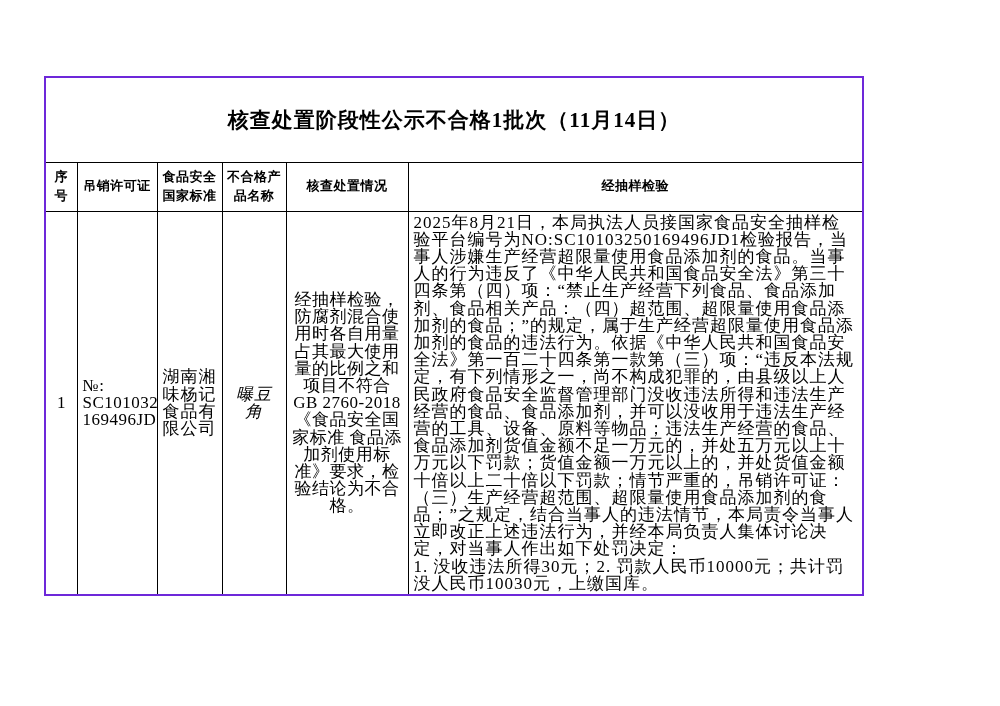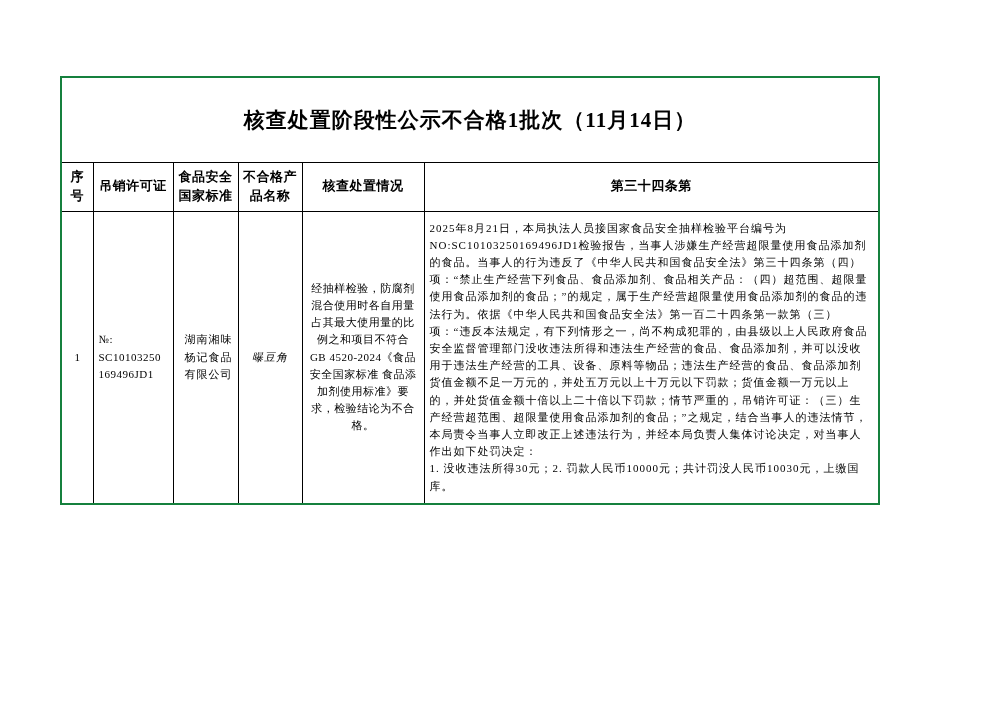--- a/index.html
+++ b/index.html
@@ -11,26 +11,26 @@
   }
   .page {
     position: relative;
     width: 1000px;
     height: 706px;
     background: #ffffff;
     overflow: hidden;
   }
   table.report-table {
     position: absolute;
-    left: 60px;
+    left: 44px;
     top: 76px;
     width: 818px;
     border-collapse: collapse;
     table-layout: fixed;
-    border: 2px solid #15803d;
+    border: 2px solid #6d28d9;
   }
   table.report-table td, table.report-table th {
     border: 1px solid #000000;
     vertical-align: middle;
     overflow: hidden;
   }
   .title-cell {
     height: 85px;
     text-align: center;
   }
@@ -44,21 +44,21 @@
     height: 49px;
     font-size: 13px;
     font-weight: bold;
     text-align: center;
     letter-spacing: 0.5px;
     padding: 2px 4px;
     line-height: 1.45;
   }
   .data-row td {
     height: 293px;
-    font-size: 11px;
+    font-size: 17px;
     line-height: 17.2px;
     padding: 2px 5px;
   }
   .cell-seq { text-align: center; }
   .cell-report-no {
     text-align: left;
     white-space: pre-line;
     letter-spacing: 0.5px;
   }
   .cell-company {
@@ -97,28 +97,28 @@
         <td class="title-cell" colspan="6">
           <span class="table-title">核查处置阶段性公示不合格1批次（11月14日）</span>
         </td>
       </tr>
       <tr class="header-row">
         <th>序号</th>
         <th>吊销许可证</th>
         <th>食品安全国家标准</th>
         <th>不合格产品名称</th>
         <th>核查处置情况</th>
-        <th>第三十四条第</th>
+        <th>经抽样检验</th>
       </tr>
       <tr class="data-row">
         <td class="cell-seq">1</td>
         <td class="cell-report-no">№:
 SC10103250
 169496JD1</td>
         <td class="cell-company">湖南湘味杨记食品有限公司</td>
         <td class="cell-product">曝豆角</td>
-        <td class="cell-failed-item">经抽样检验，防腐剂混合使用时各自用量占其最大使用量的比例之和项目不符合 GB 4520-2024《食品安全国家标准 食品添加剂使用标准》要求，检验结论为不合格。</td>
+        <td class="cell-failed-item">经抽样检验，防腐剂混合使用时各自用量占其最大使用量的比例之和项目不符合 GB 2760-2018《食品安全国家标准 食品添加剂使用标准》要求，检验结论为不合格。</td>
         <td class="cell-disposal">2025年8月21日，本局执法人员接国家食品安全抽样检验平台编号为NO:SC10103250169496JD1检验报告，当事人涉嫌生产经营超限量使用食品添加剂的食品。当事人的行为违反了《中华人民共和国食品安全法》第三十四条第（四）项：“禁止生产经营下列食品、食品添加剂、食品相关产品：（四）超范围、超限量使用食品添加剂的食品；”的规定，属于生产经营超限量使用食品添加剂的食品的违法行为。依据《中华人民共和国食品安全法》第一百二十四条第一款第（三）项：“违反本法规定，有下列情形之一，尚不构成犯罪的，由县级以上人民政府食品安全监督管理部门没收违法所得和违法生产经营的食品、食品添加剂，并可以没收用于违法生产经营的工具、设备、原料等物品；违法生产经营的食品、食品添加剂货值金额不足一万元的，并处五万元以上十万元以下罚款；货值金额一万元以上的，并处货值金额十倍以上二十倍以下罚款；情节严重的，吊销许可证：（三）生产经营超范围、超限量使用食品添加剂的食品；”之规定，结合当事人的违法情节，本局责令当事人立即改正上述违法行为，并经本局负责人集体讨论决定，对当事人作出如下处罚决定：
 1. 没收违法所得30元；2. 罚款人民币10000元；共计罚没人民币10030元，上缴国库。</td>
       </tr>
     </tbody>
   </table>
 </div>
 
 </body></html>

